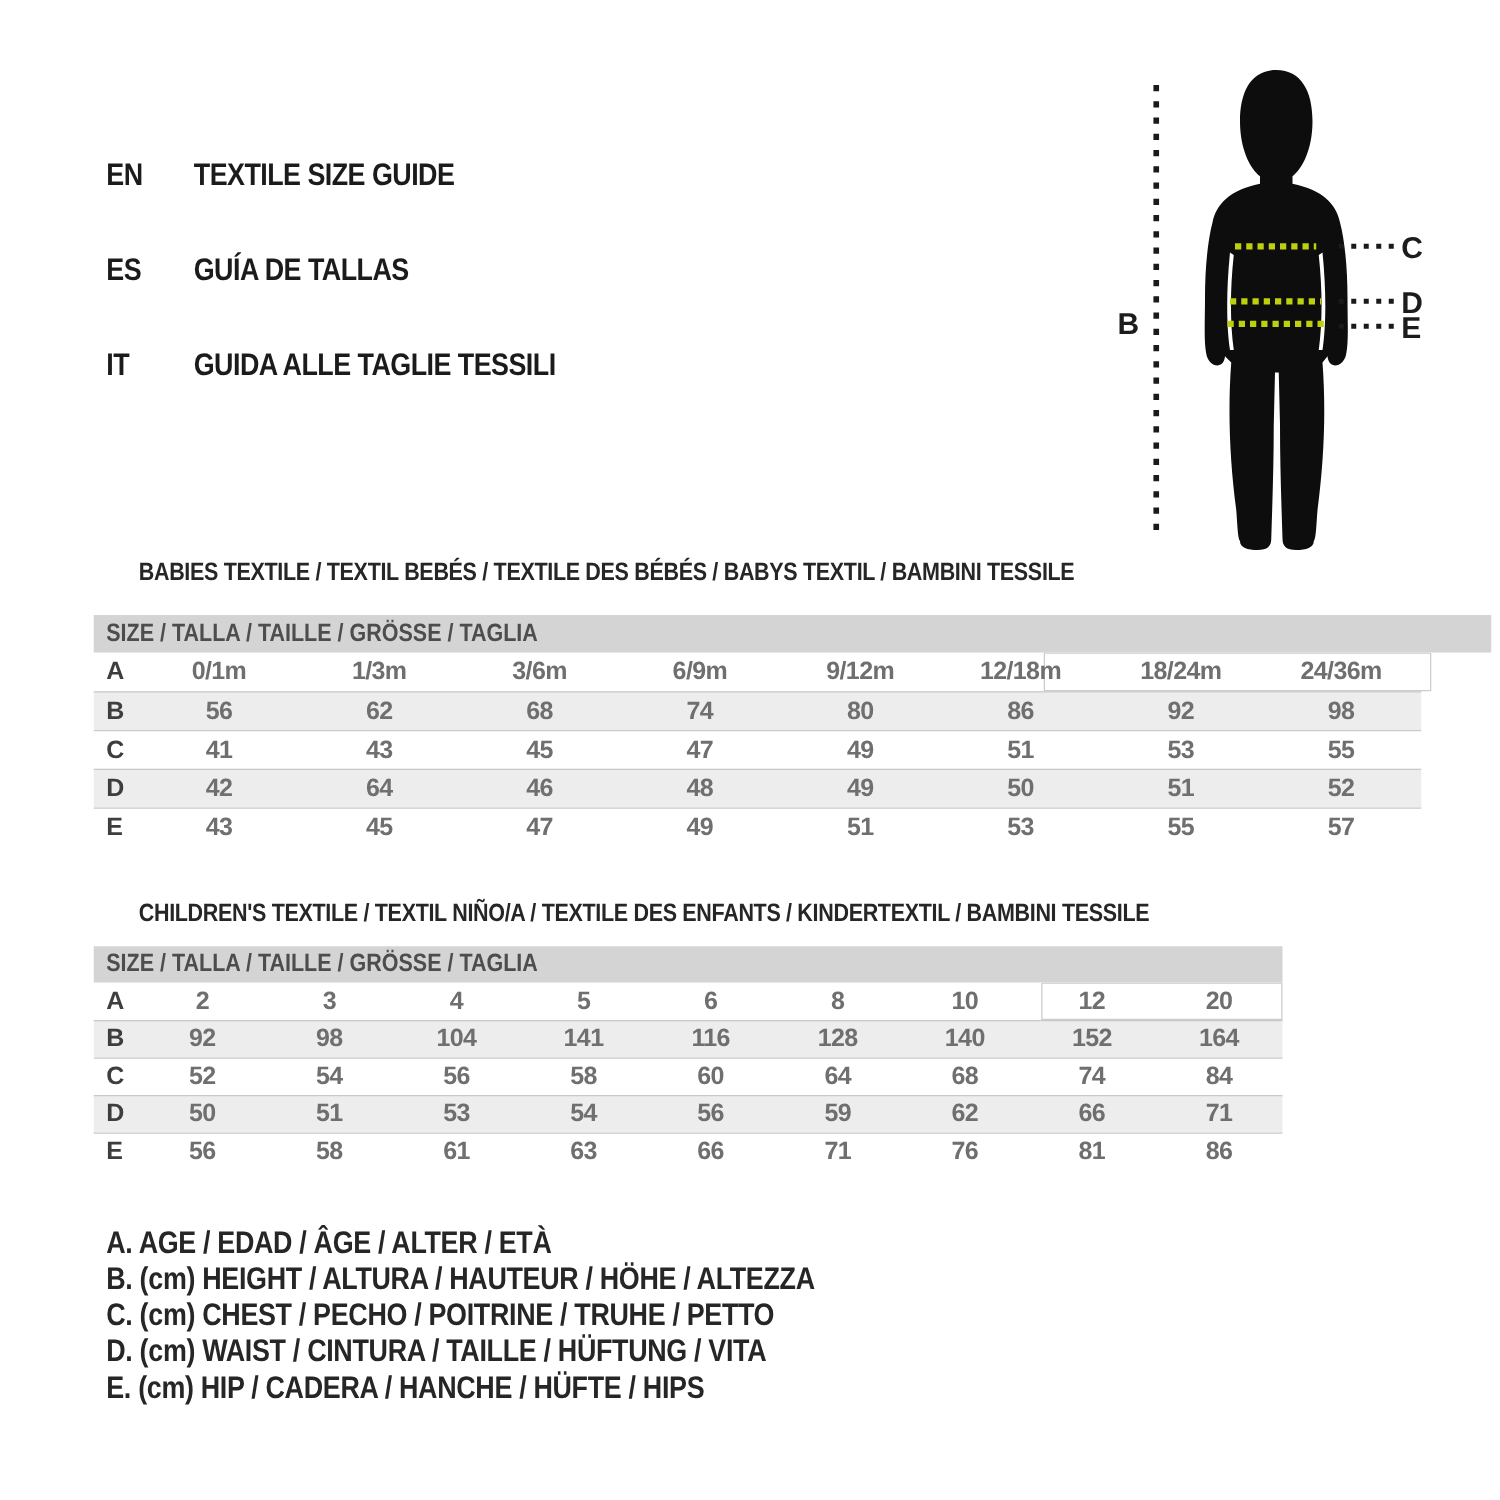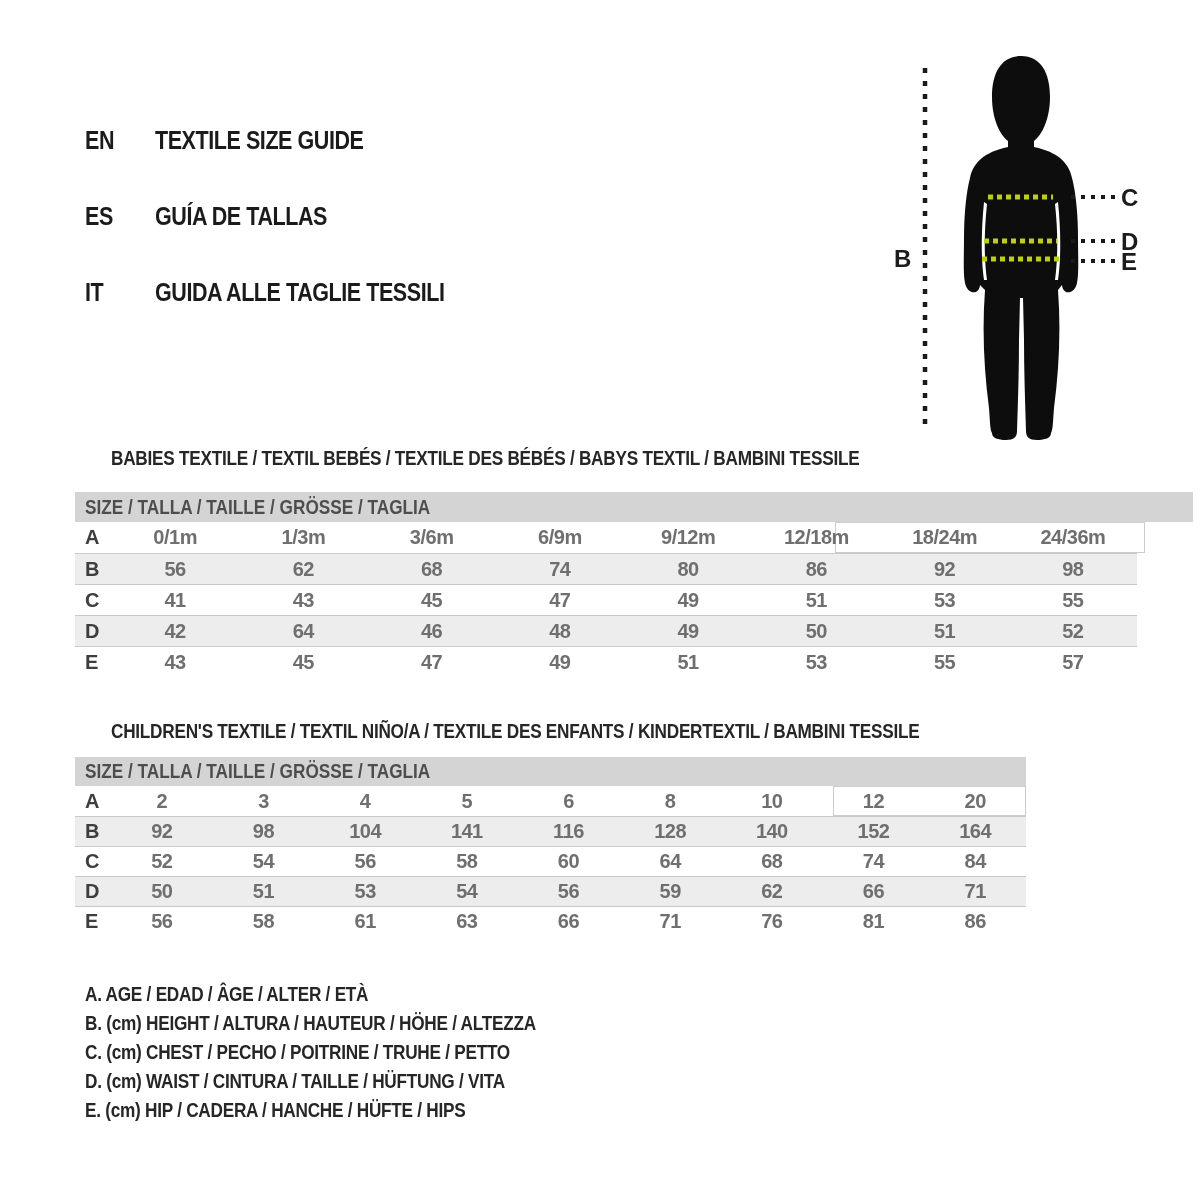--- a/index.html
+++ b/index.html
@@ -39,21 +39,21 @@
   .trow.tline{border-top:1px solid #c9c9c9;}
   .tlabel{font-size:20px;font-weight:bold;color:#3e3e3e;}
   .tcell{font-size:20px;font-weight:bold;color:#6f6f6f;text-align:center;letter-spacing:-0.5px;}
 
   .hi-box{position:absolute;background:#ffffff;border:1px solid #cccccc;z-index:0;box-sizing:border-box;}
   .hi-babies{left:760px;top:0px;width:310px;height:31px;}
   .hi-children{left:758px;top:0px;width:193px;height:30px;}
 
   
   .legend{left:85px;top:980px;}
-  .legend-line{height:29px;display:flex;align-items:center;font-size:20px;font-weight:bold;
+  .legend-line{height:29px;display:flex;align-items:center;font-size:25px;font-weight:bold;
                color:#262626;letter-spacing:-0.3px;}
 </style>
 </head>
 <body>
 
 <div class="abs lang">
   <div class="lang-row">
     <span class="lang-code cond">EN</span>
     <span class="lang-label cond">TEXTILE SIZE GUIDE</span>
   </div>

